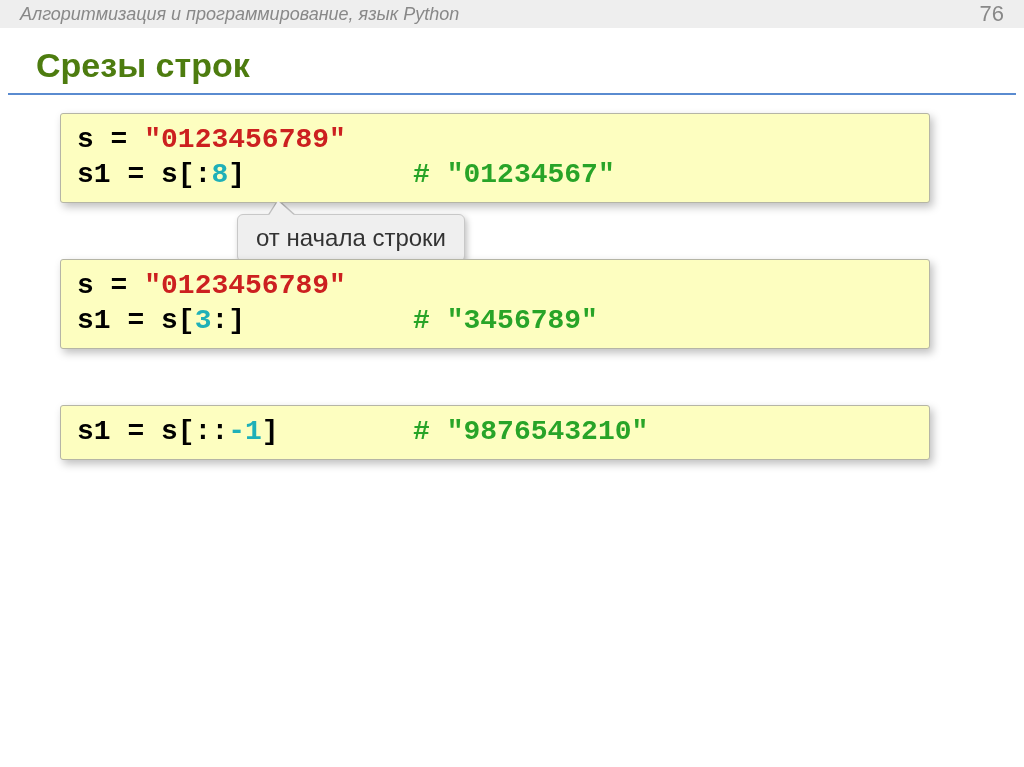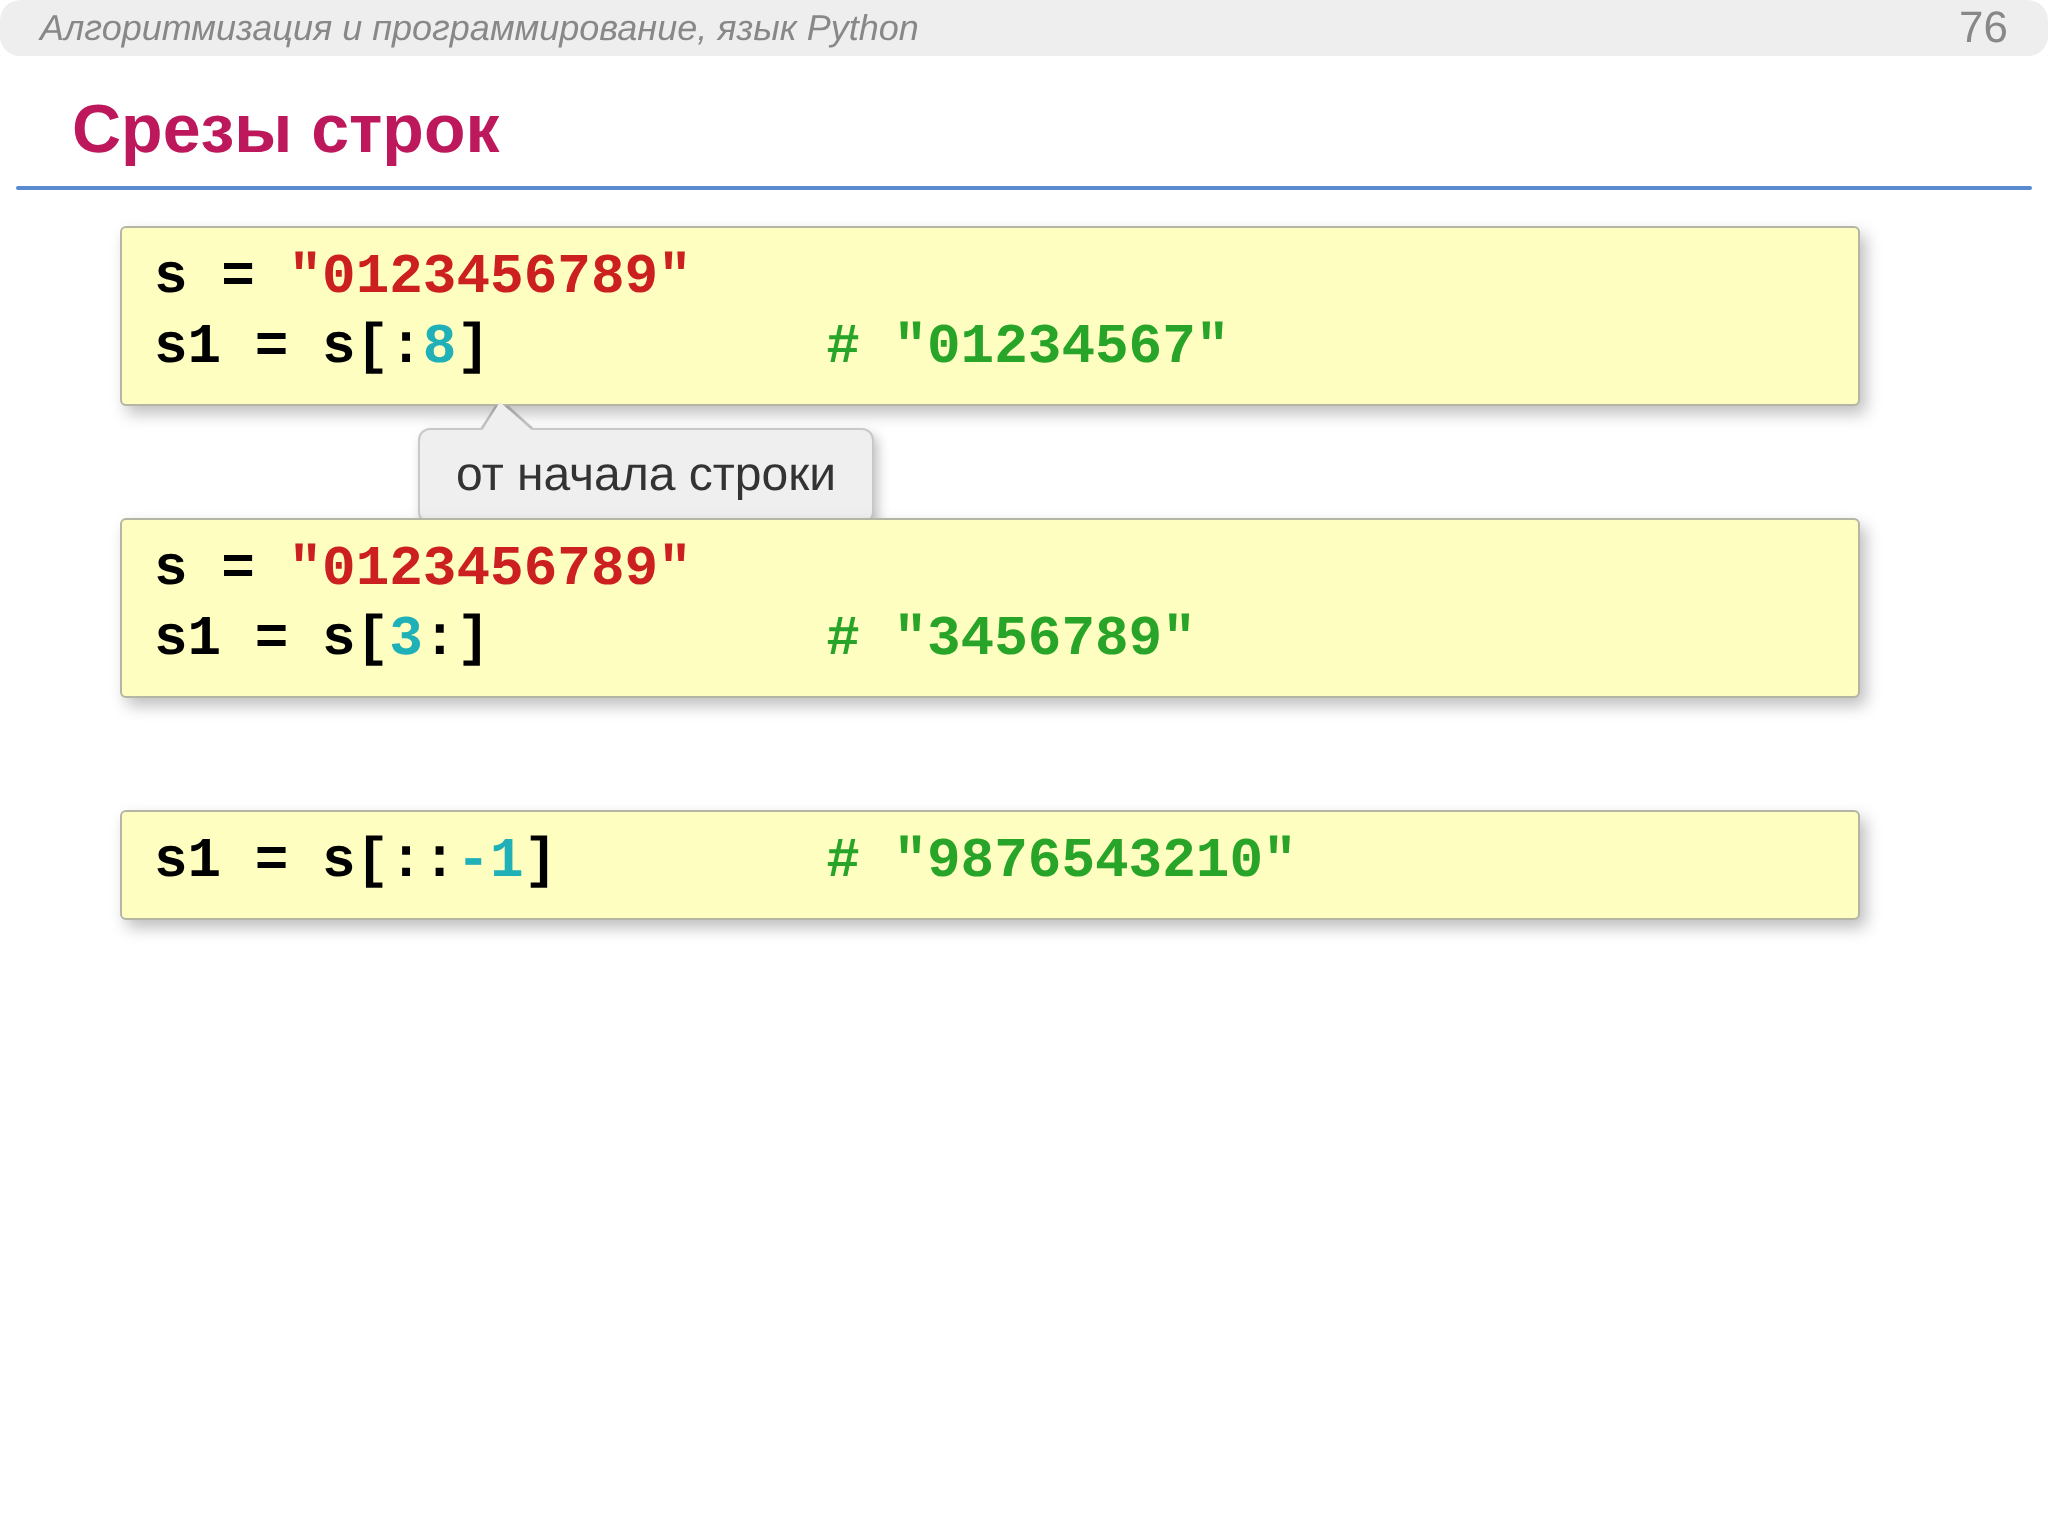--- a/index.html
+++ b/index.html
@@ -1,15 +1,15 @@
 <!DOCTYPE html>
 <html><head>
 <meta charset="utf-8">
 <style>
-* { margin: 0; padding: 0; box-sizing: border-box; border-radius: 10px; }
+* { margin: 0; padding: 0; box-sizing: border-box; }
 body {
   width: 1024px;
   height: 767px;
   background: #ffffff;
   font-family: Arial, Helvetica, sans-serif;
   position: relative;
   overflow: hidden;
 }
 .header-bar {
   width: 100%;
@@ -24,21 +24,21 @@
   font-size: 18px;
 }
 .page-num {
   font-weight: normal;
   font-style: normal;
   font-size: 22px;
 }
 .section-title {
   font-size: 34px;
   font-weight: bold;
-  color: #be185d;
+  color: #4d7c0f;
   padding: 18px 0 8px 36px;
 }
 .title-underline {
   height: 2px;
   background: #5a8bd0;
   margin: 0 8px 18px 8px;
 }
 .code-box {
   background: #fdfec0;
   border: 1px solid #b5b5a6;
@@ -65,20 +65,21 @@
   background: #efefef;
   border: 1px solid #c8c8c8;
   border-radius: 6px;
   box-shadow: 2px 3px 6px rgba(0,0,0,0.25);
   padding: 8px 18px;
   font-size: 24px;
   color: #333;
   font-family: Arial, Helvetica, sans-serif;
   font-weight: normal;
   font-style: normal;
+  margin-left: 28px;
 }
 .callout::before {
   content: "";
   position: absolute;
   top: -14px;
   left: 30px;
   border-left: 10px solid transparent;
   border-right: 18px solid transparent;
   border-bottom: 16px solid #efefef;
 }

